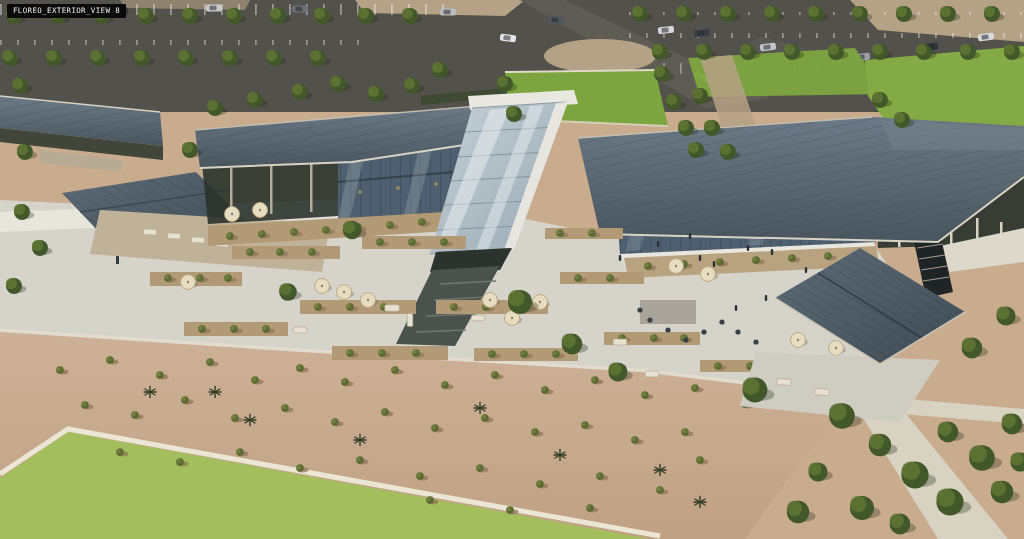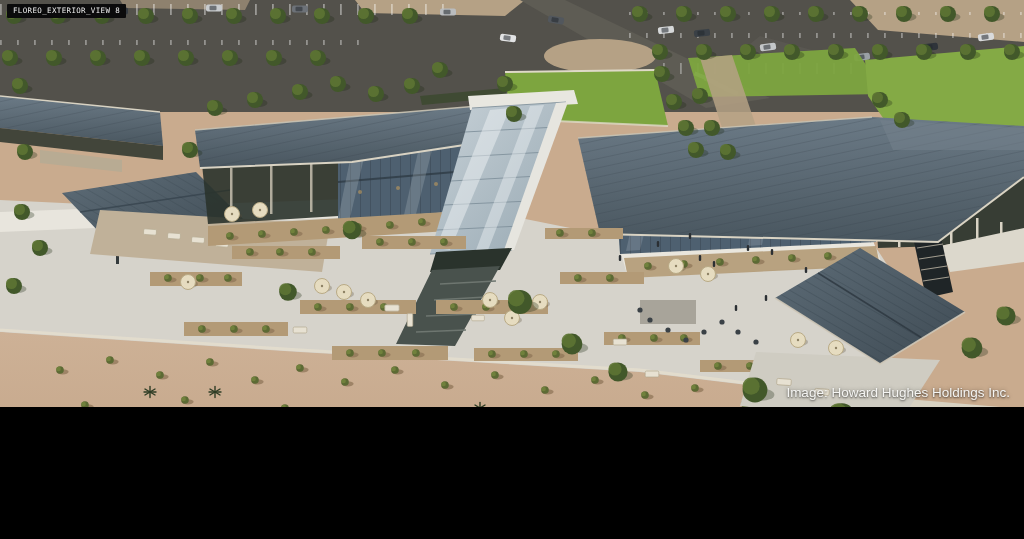--- a/index.html
+++ b/index.html
@@ -1,16 +1,16 @@
 <!DOCTYPE html>
 <html><head>
 <meta charset="utf-8">
 <style>
   html,body{margin:0;padding:0;background:#000;}
-  #stage{position:relative;width:1024px;height:407px;overflow:hidden;
+  #stage{position:relative;width:1024px;height:539px;overflow:hidden;
          font-family:"Liberation Sans", sans-serif;background:#c9ab8e;}
   #stage svg{position:absolute;left:0;top:0;width:1024px;height:539px;display:block;}
   .view-tag{position:absolute;left:7px;top:4px;background:#0b0b0c;color:#ececec;
             font-family:"DejaVu Sans Mono", monospace;font-size:7.5px;line-height:1;
             letter-spacing:.35px;padding:3px 6px;border-radius:1px;white-space:nowrap;}
   .credit{position:absolute;right:14px;bottom:7px;color:#f5f5f3;font-size:13.5px;
           text-shadow:0 1px 2px rgba(0,0,0,.6), 0 0 4px rgba(0,0,0,.35);white-space:nowrap;}
   
   .cA{fill:#53514b}.cTan{fill:#b5a185}.cLawn{fill:#7da53f}.cLawnL{fill:#a3bf5d}
   .cPlaza{fill:#d6d3cb}.cWalk{fill:#e9e6dd}.cBed{fill:#b39a76}
@@ -498,14 +498,13 @@
     <use href="#tree" transform="translate(900,524) scale(1.3)"></use>
     <use href="#tree" transform="translate(950,502) scale(1.7)"></use>
     <use href="#tree" transform="translate(1002,492) scale(1.4)"></use>
     <use href="#tree" transform="translate(1020,462) scale(1.2)"></use>
     <use href="#tree" transform="translate(818,472) scale(1.2)"></use>
     <use href="#tree" transform="translate(798,512) scale(1.4)"></use>
   </g>
 </svg>
 
 <div class="view-tag">FLOREO_EXTERIOR_VIEW 8</div>
-<div class="credit">Image: Howard Hughes Holdings Inc.</div>
 </div>
 
 </body></html>

